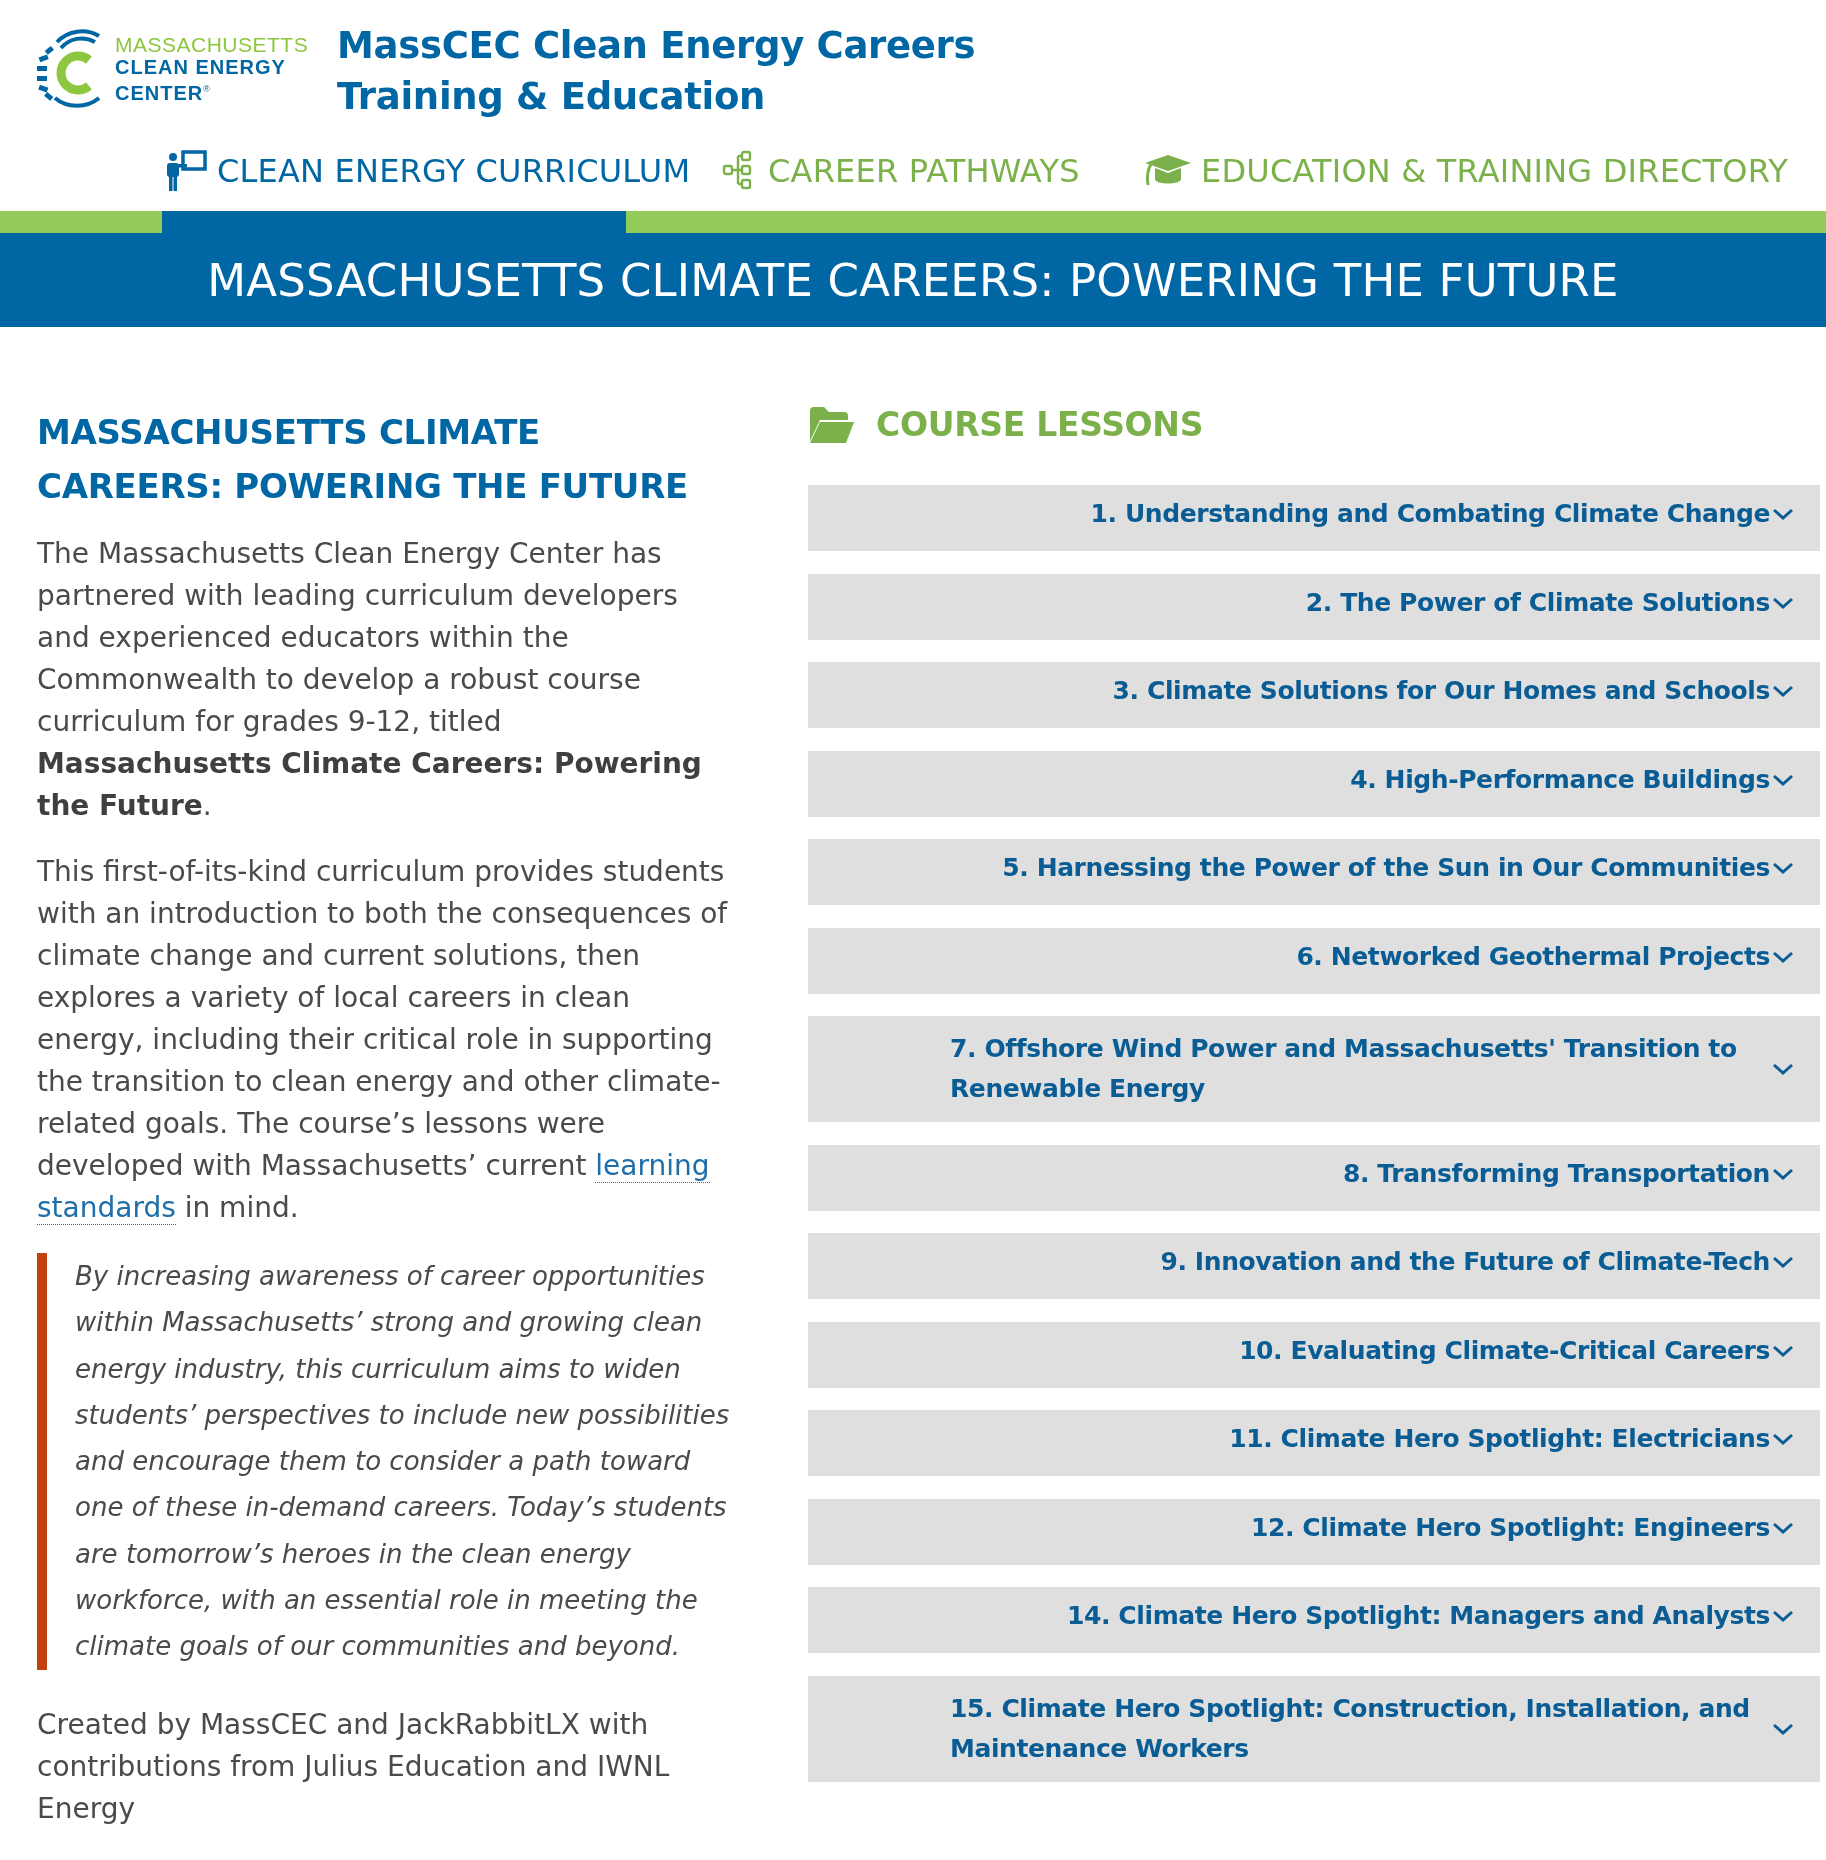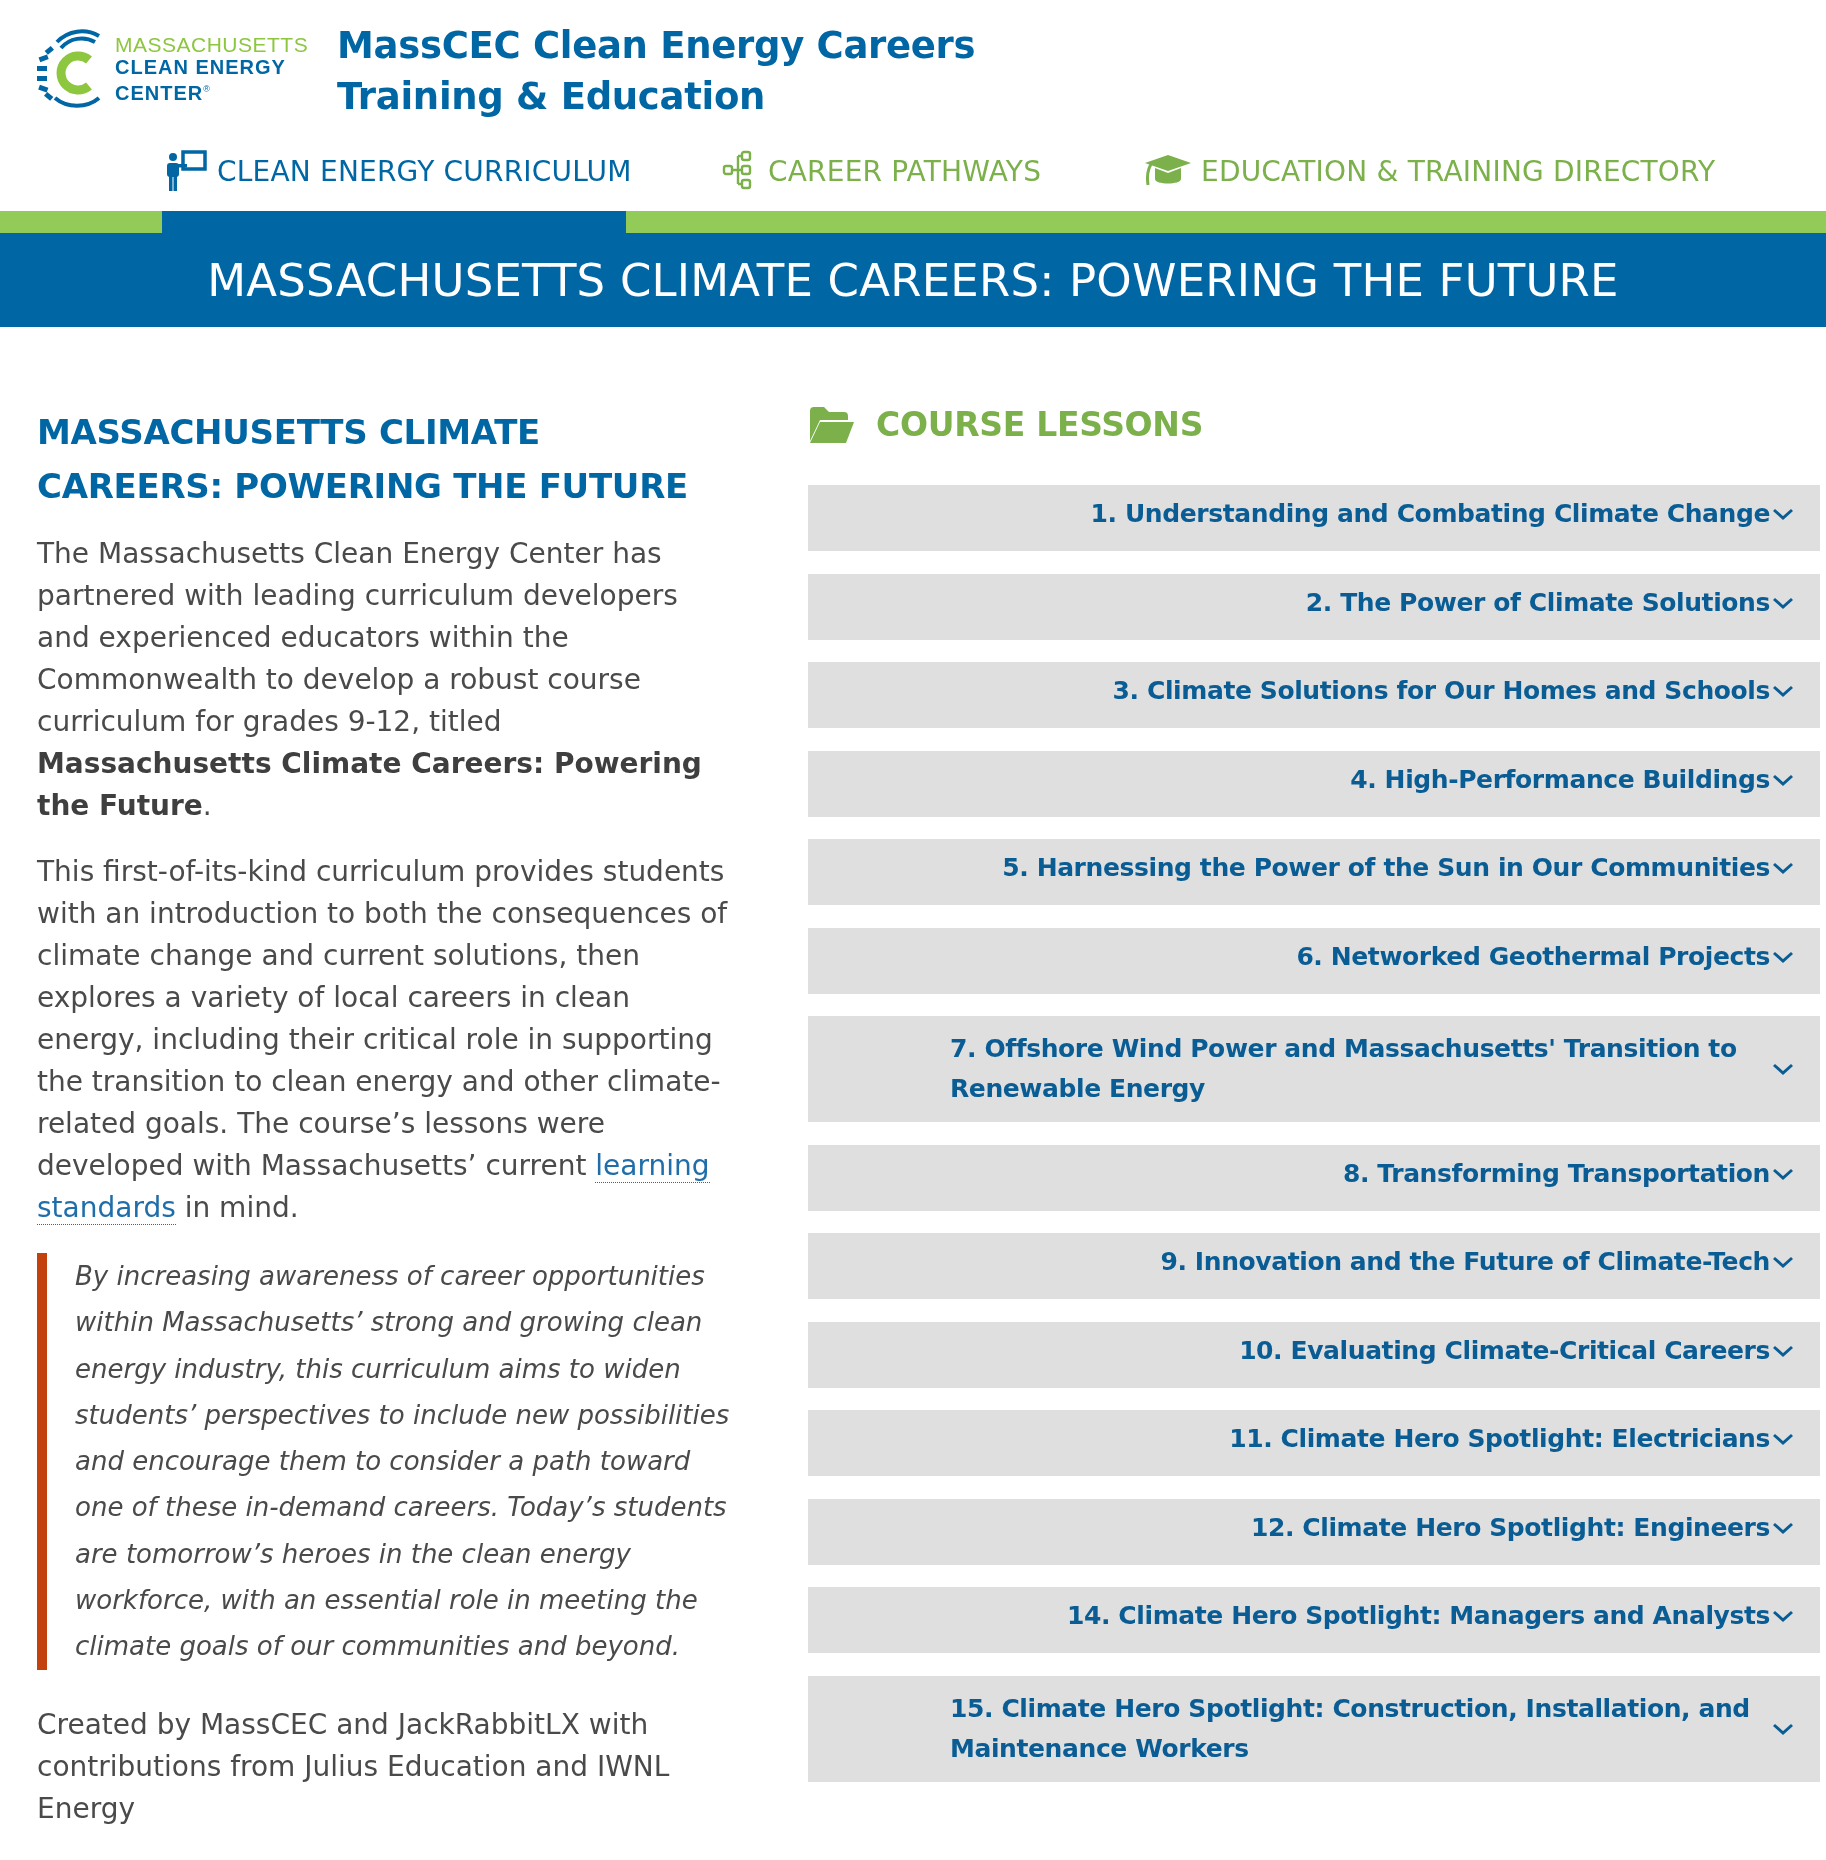--- a/index.html
+++ b/index.html
@@ -5,21 +5,21 @@
   html,body{margin:0;padding:0;background:#fff;}
   body{width:1826px;height:1860px;overflow:hidden;position:relative;font-family:"DejaVu Sans","Liberation Sans",sans-serif;color:#4a4a4a;}
   .abs{position:absolute;}
   
   .logo{left:37px;top:26px;width:270px;height:86px;}
   .logo-text{position:absolute;left:78px;top:8px;line-height:22px;}
   .logo-t1{font-family:"Liberation Sans",sans-serif;font-size:21px;color:#8dc63f;letter-spacing:0.5px;display:block;}
   .logo-t2,.logo-t3{font-family:"Liberation Sans",sans-serif;font-weight:bold;font-size:20px;color:#0066a4;letter-spacing:1px;display:block;}
   .site-title{left:337px;top:20px;font-family:"DejaVu Sans",sans-serif;font-weight:bold;font-size:37px;line-height:51px;color:#0066a4;letter-spacing:-0.3px;}
   .nav{top:146px;height:50px;display:flex;align-items:center;}
-  .nav-label{font-family:"DejaVu Sans",sans-serif;font-size:28px;letter-spacing:0.2px;}
+  .nav-label{font-family:"DejaVu Sans",sans-serif;font-size:32px;letter-spacing:0.2px;}
   .nav-blue{color:#0066a4;}
   .nav-green{color:#7bb04b;}
   .nav-ico{width:44px;height:44px;margin-right:8px;}
   .greenbar{left:0;top:211px;width:1826px;height:22px;background:#92cb58;}
   .activebar{left:162px;top:211px;width:464px;height:22px;background:#0066a4;}
   .banner{left:0;top:233px;width:1826px;height:94px;background:#0066a4;display:flex;align-items:center;justify-content:center;}
   .banner-t{color:#fff;font-family:"DejaVu Sans",sans-serif;font-size:45px;letter-spacing:0.2px;}
   
   .left{left:37px;top:405px;width:700px;}
   .h1{font-family:"DejaVu Sans",sans-serif;font-weight:bold;font-size:34px;line-height:54px;color:#0066a4;margin:0 0 20px 0;letter-spacing:-0.3px;}

